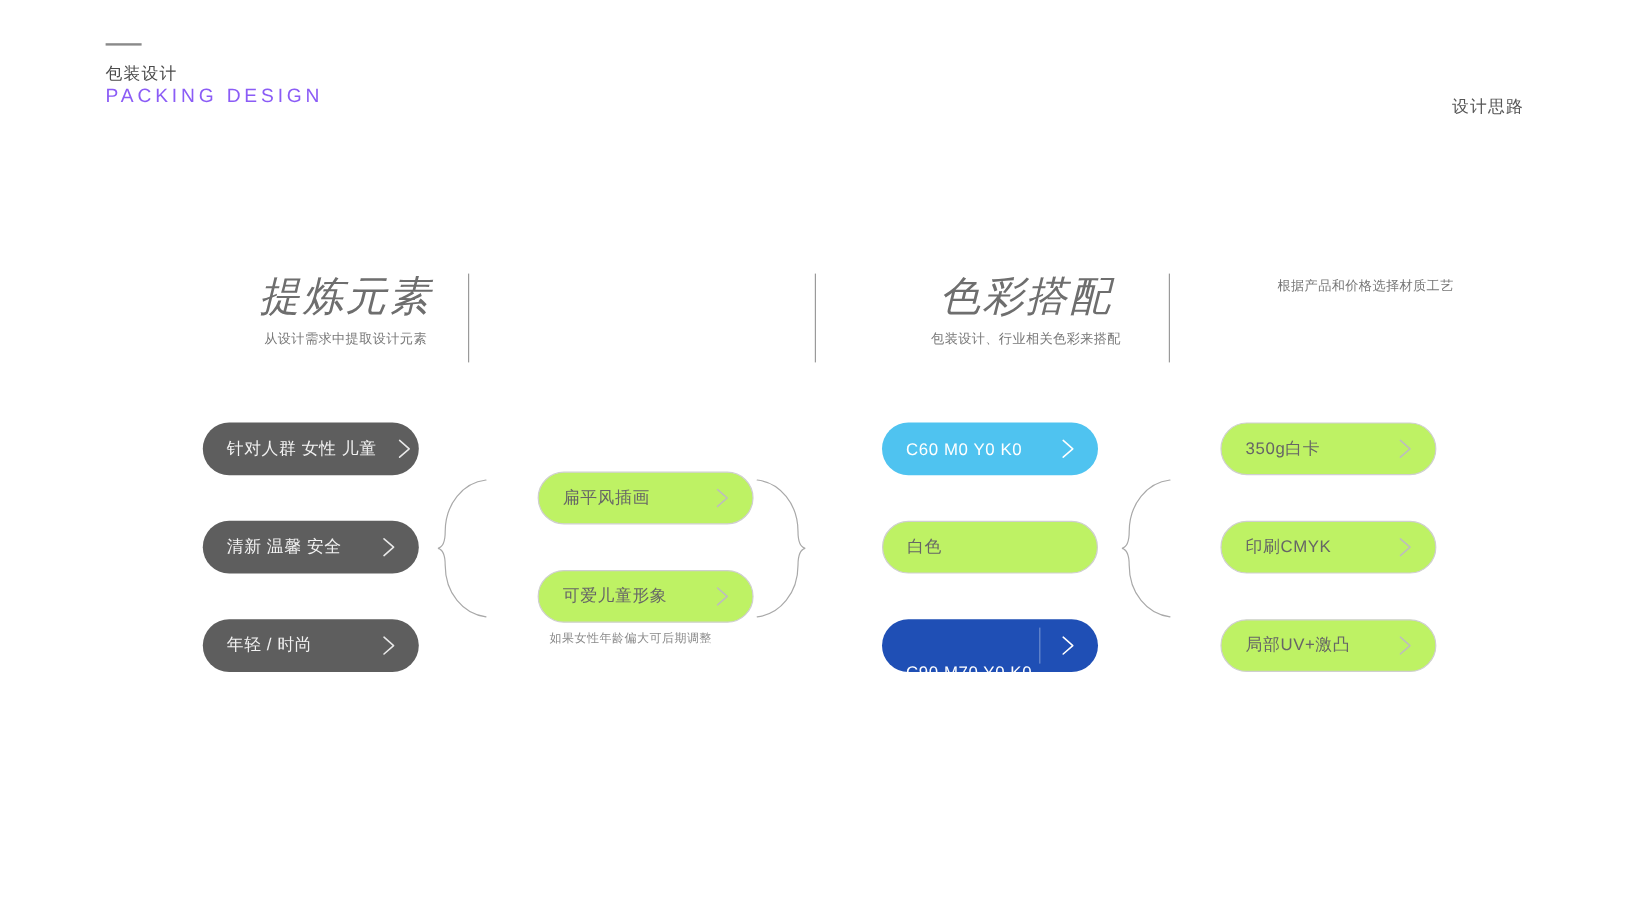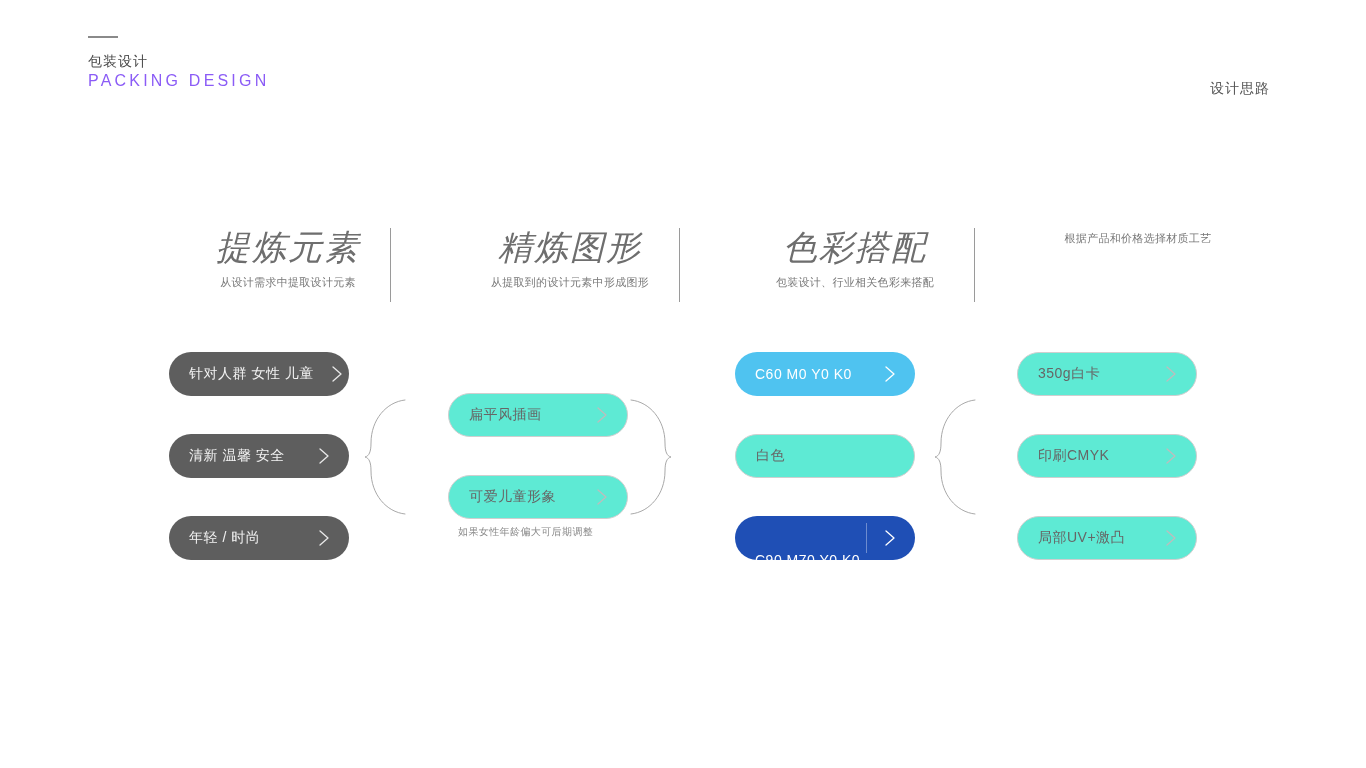--- a/index.html
+++ b/index.html
@@ -111,21 +111,21 @@
     height: 22px;
     flex: 0 0 22px;
   }
   .pill .chev svg { display:block; width:22px; height:22px; }
 
   .pill.solid-gray { background: #5e5e5e; width: 180px; }
   .pill.solid-gray .label { color: #f2f2f2; }
   .pill.solid-gray .chev svg path { stroke: #e9e9e9; }
 
   .pill.outline {
-    background: #5eead4;
+    background: #bef264;
     border: 1px solid #cfcfcf;
     width: 180px;
   }
   .pill.outline .label { color: #666; }
   .pill.outline .chev svg path { stroke: #bdbdbd; }
 
   .pill.light-blue { background: #4fc3f0; width: 180px; }
   .pill.light-blue .label { color: #ffffff; }
   .pill.light-blue .chev svg path { stroke: #ffffff; }
 
@@ -163,24 +163,20 @@
   <div class="cn">包装设计</div>
   <div class="en">PACKING DESIGN</div>
 </div>
 
 <div id="page-label">设计思路</div>
 
 <div id="col-heads">
   <div class="col-head" style="left:18px;">
     <div class="title">提炼元素</div>
     <div class="sub">从设计需求中提取设计元素</div>
-  </div>
-  <div class="col-head" style="left:300px;">
-    <div class="title">精炼图形</div>
-    <div class="sub">从提取到的设计元素中形成图形</div>
   </div>
   <div class="col-head" style="left:585px;">
     <div class="title">色彩搭配</div>
     <div class="sub">包装设计、行业相关色彩来搭配</div>
   </div>
   <div class="col-head" style="left:868px;">
     <div class="sub">根据产品和价格选择材质工艺</div>
   </div>
 </div>
 

